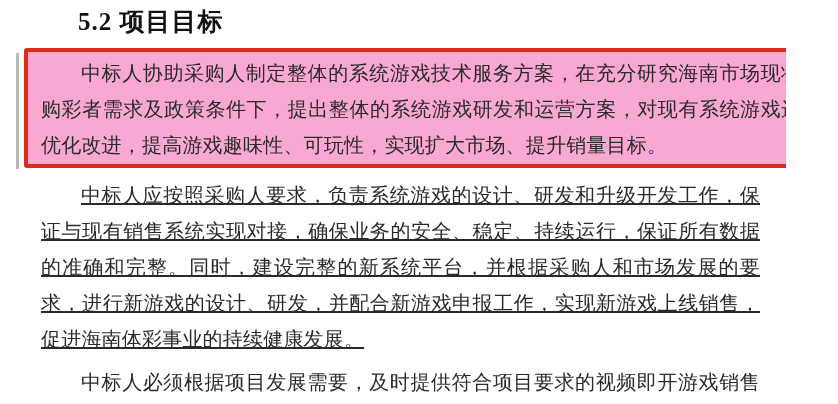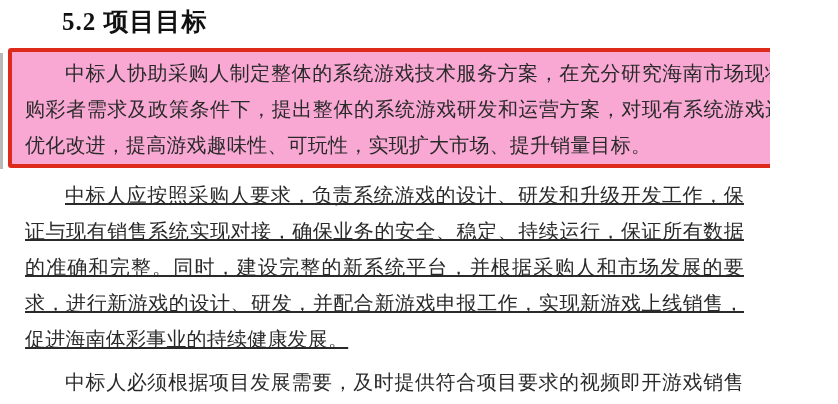--- a/index.html
+++ b/index.html
@@ -10,20 +10,21 @@
   .page {
     position: relative;
     width: 770px;
     height: 404px;
     background: #ffffff;
     overflow: hidden;
     font-family: "Liberation Serif", "DejaVu Serif", serif;
     color: #2a2a2a;
     box-sizing: border-box;
     padding-top: 5px;
+    margin-left: 16px;
   }
   
   .page-edge {
     position: absolute;
     left: 0;
     top: 53px;
     width: 3px;
     height: 116px;
     background: #b9b9b9;
   }

